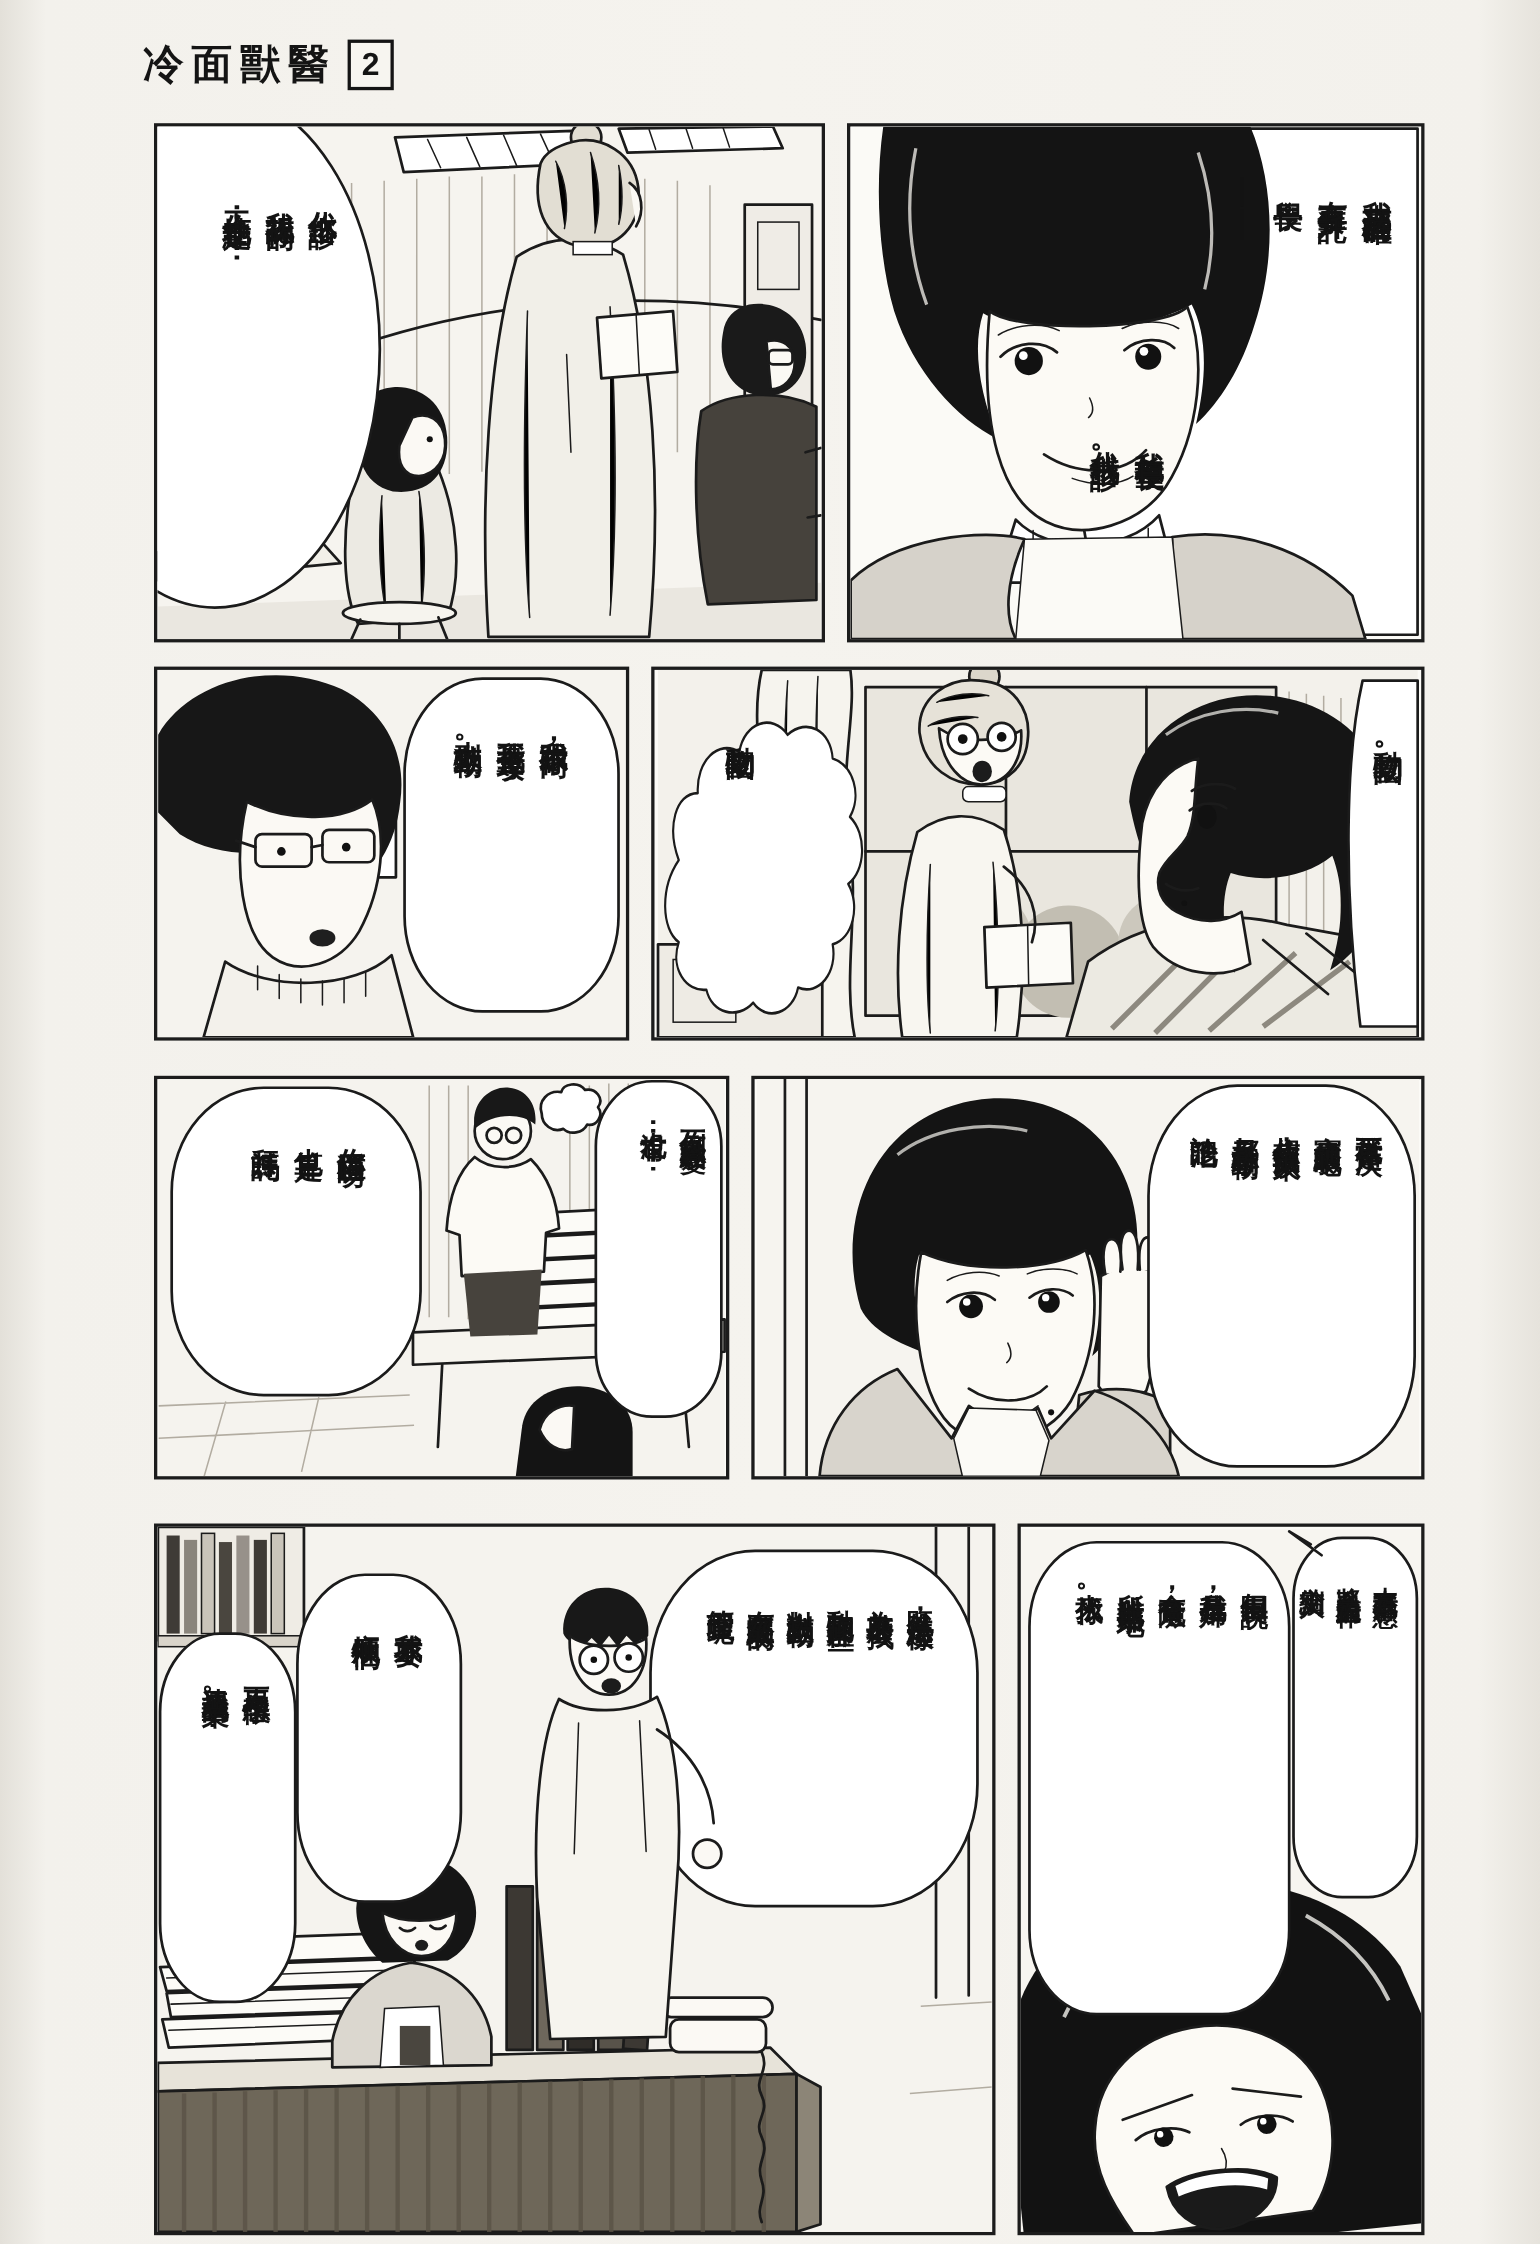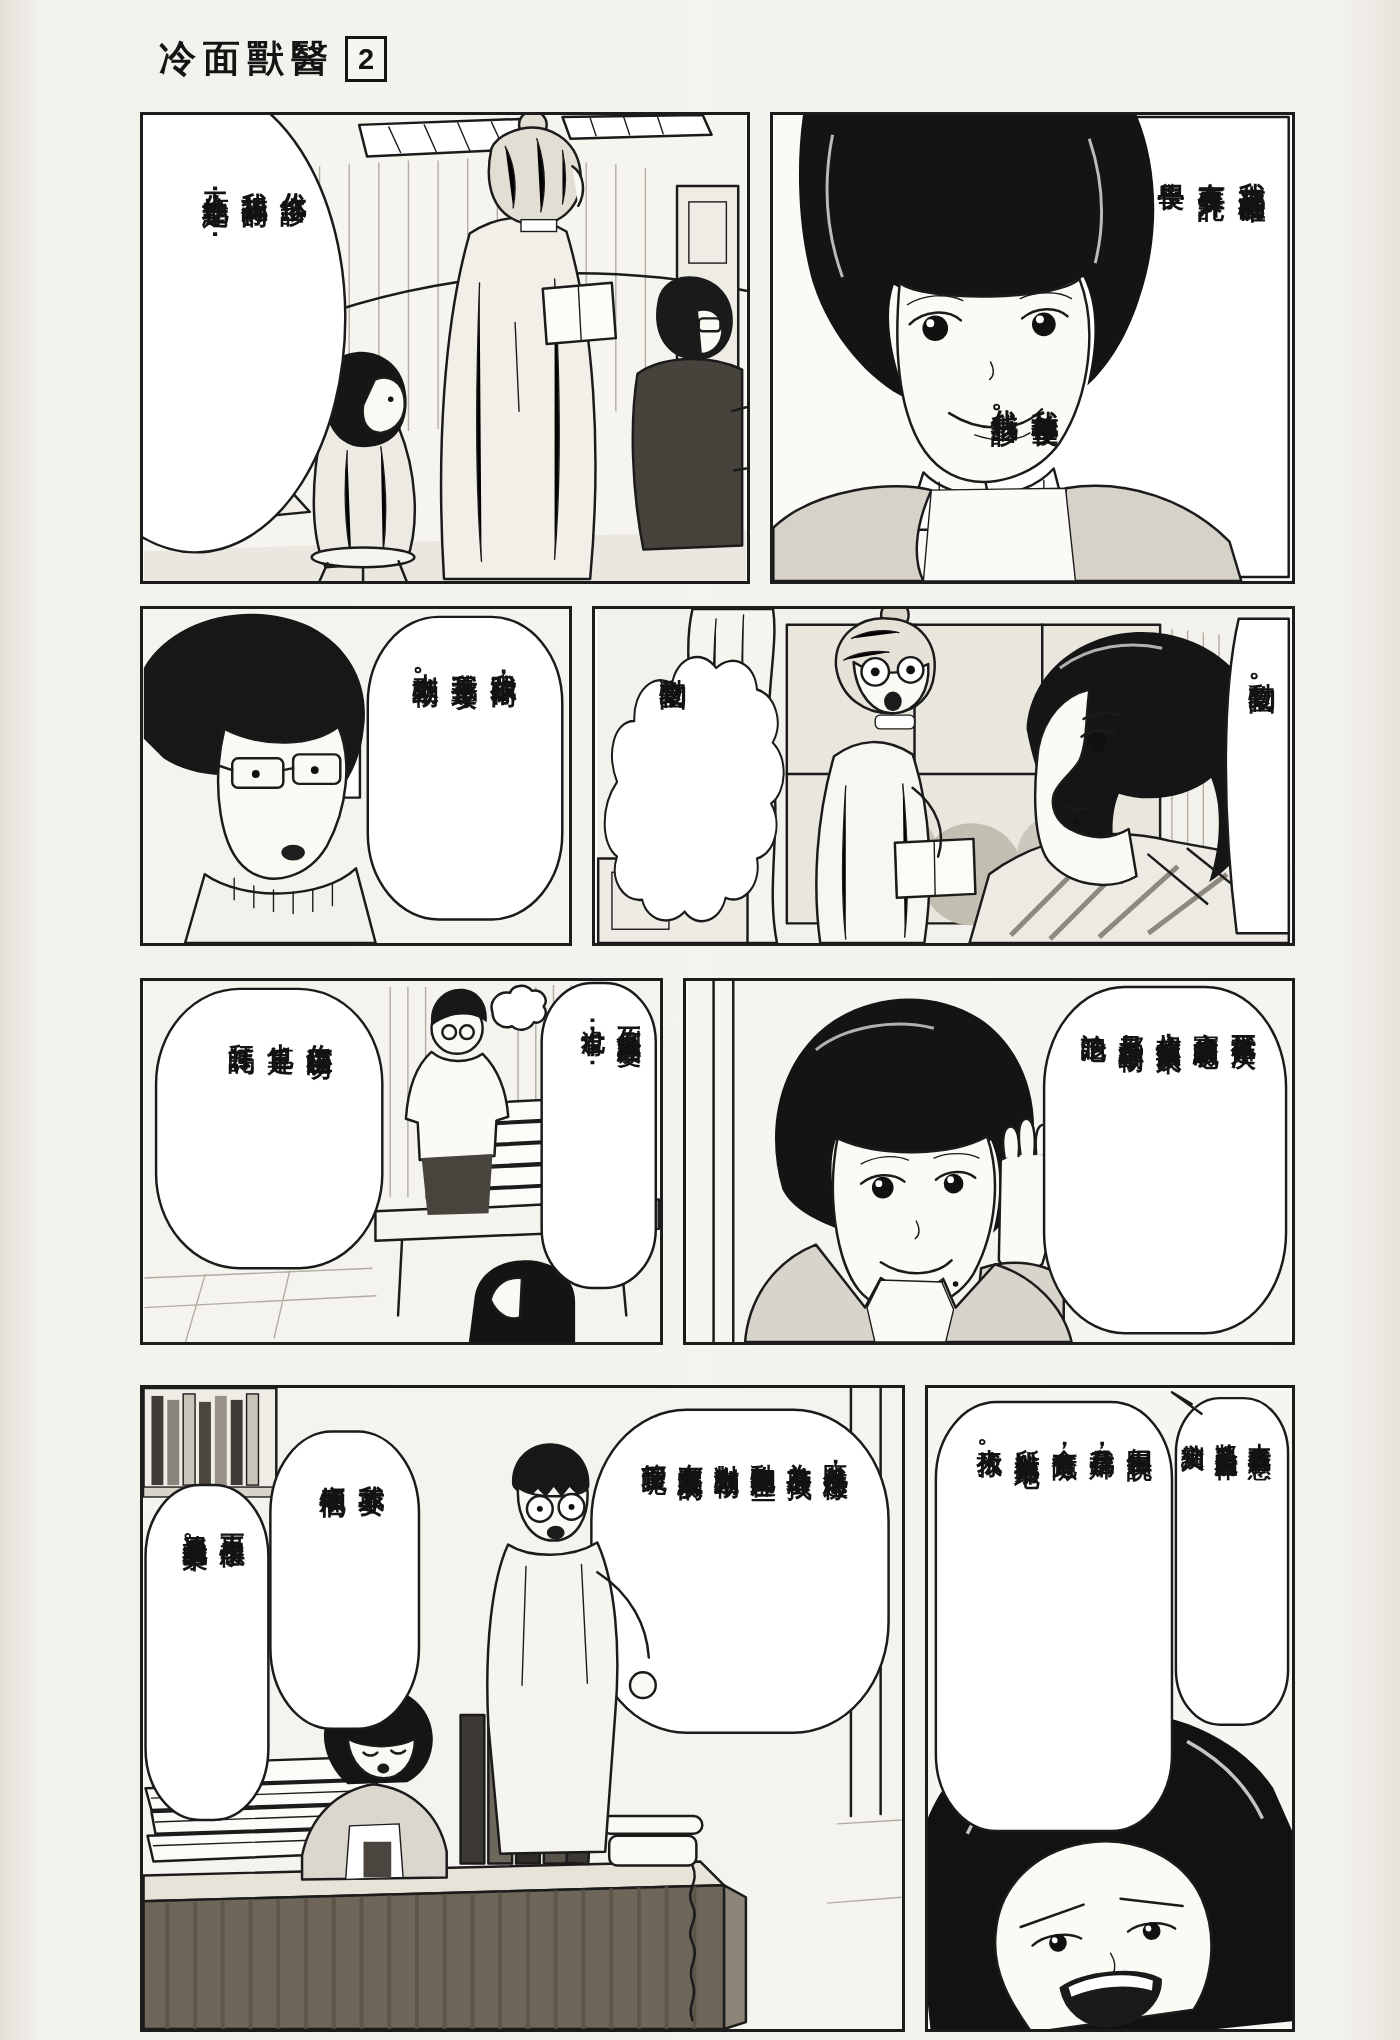--- a/index.html
+++ b/index.html
@@ -1,21 +1,21 @@
 <!DOCTYPE html>
 <html><head>
 <meta charset="utf-8">
 <style>
   html,body{margin:0;padding:0;background:#cfccc5;}
   .page{
     position:relative;width:1400px;height:2040px;overflow:hidden;
     background:linear-gradient(90deg,#e3e0d9 0%,#f3f1ec 3%,#f5f3ee 50%,#f3f1ec 96%,#e6e3dc 100%);
     font-family:"Liberation Sans",sans-serif;
   }
-  .title{position:absolute;left:159px;top:34px;display:flex;align-items:center;gap:10px;}
+  .title{position:absolute;left:130px;top:34px;display:flex;align-items:center;gap:10px;}
   .title .t{font-size:37px;font-weight:700;color:#141414;letter-spacing:7px;}
   .badge{width:36px;height:40px;border:3px solid #141414;display:flex;align-items:center;justify-content:center;
          font-size:29px;font-weight:700;color:#141414;background:#f7f5f0;}
   .panel{position:absolute;background:#fbfaf6;border:3px solid #1c1c1c;box-sizing:border-box;overflow:hidden;}
   .panel svg{position:absolute;left:0;top:0;width:100%;height:100%;display:block;}
   .vtext{
     position:absolute;writing-mode:vertical-rl;white-space:pre-line;
     font-weight:700;color:#131313;line-height:1.5;letter-spacing:.1em;
     font-family:"Liberation Sans",sans-serif;
   }

